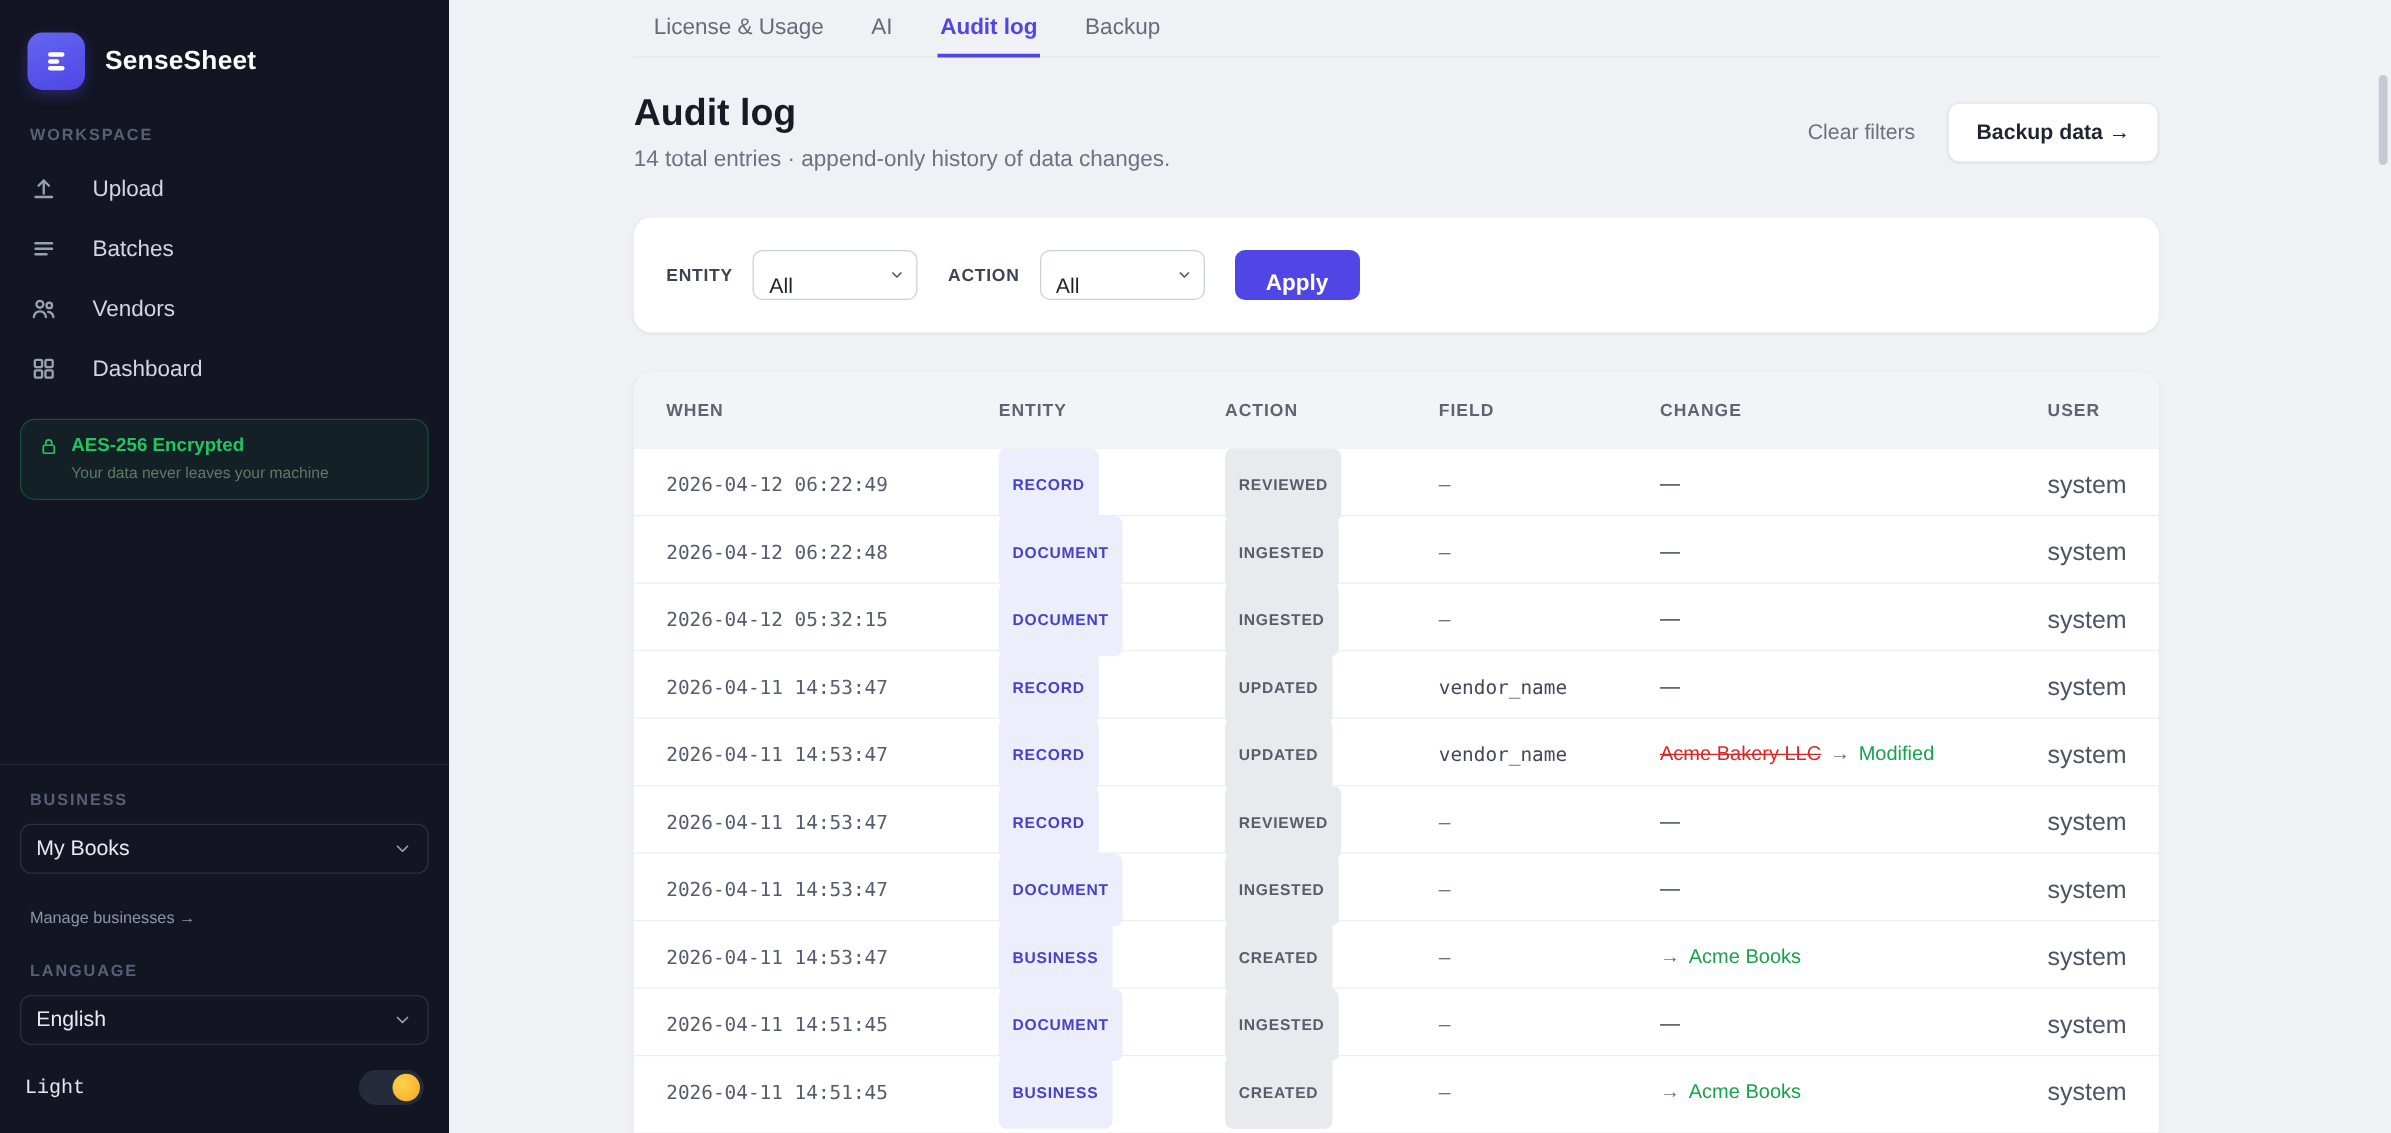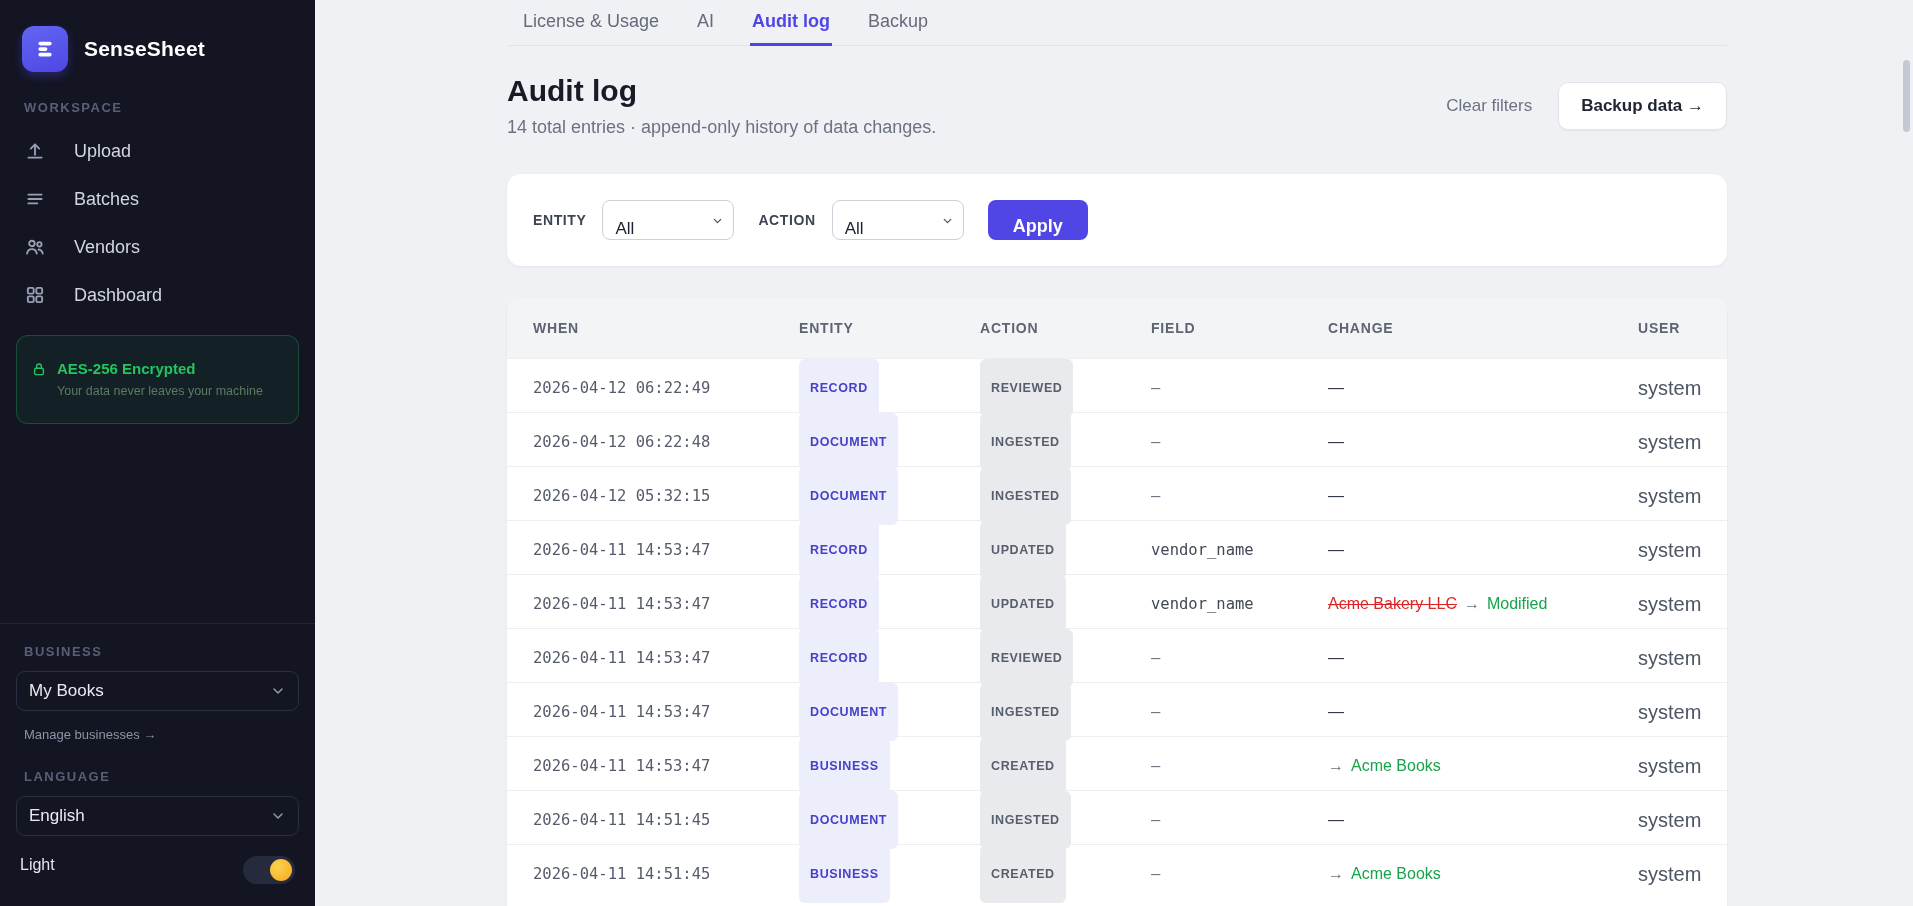--- a/index.html
+++ b/index.html
@@ -6,21 +6,21 @@
   html,body { width:1913px; height:906px; overflow:hidden; }
   body {
     font-family:"Liberation Sans", sans-serif;
     background:#f0f1f5;
     color:#1f2430;
     position:relative;
   }
 
   
   .sidebar {
-    position:fixed; left:0; top:0; width:315px; height:906px;
+    position:fixed; left:0; top:0; width:359px; height:906px;
     background:#131523; color:#c9cdd9;
     display:flex; flex-direction:column; z-index:5;
   }
   .brand-row { display:flex; align-items:center; gap:16px; padding:26px 22px 28px; cursor:pointer; }
   .logo {
     width:46px; height:46px; border-radius:12px;
     background:linear-gradient(160deg,#6366f1,#4f46e5);
     display:flex; align-items:center; justify-content:center;
     box-shadow:0 4px 10px rgba(79,70,229,.35);
   }
@@ -44,43 +44,43 @@
     background:#221d44; border-radius:0 12px 12px 0;
     color:#ffffff; font-weight:600;
   }
   .settings-item .nav-icon { color:#cfcbff; }
   .settings-item::before {
     content:""; position:absolute; left:0; top:0; bottom:0; width:4px;
     background:#4f46e5; border-radius:0 2px 2px 0;
   }
 
   .enc-badge {
-    margin:16px 16px 0; padding:24px 14px;
+    margin:16px 16px 0; padding:12px 14px;
     background:rgba(34,197,94,.07);
     border:1px solid rgba(34,197,94,.28);
     border-radius:12px;
     display:flex; gap:10px; align-items:flex-start;
   }
   .enc-icon { width:16px; height:16px; color:#22c55e; flex:0 0 16px; margin-top:1px; }
   .enc-title { color:#22c55e; font-size:15px; font-weight:700; margin-bottom:4px; }
   .enc-sub { color:#5b7a63; font-size:12.5px; }
 
   .sidebar-bottom { margin-top:auto; border-top:1px solid #232635; padding:20px 0 22px; }
   .side-select {
     margin:10px 16px 0; height:40px; border:1px solid #2b2f42; border-radius:9px;
     display:flex; align-items:center; justify-content:space-between;
     padding:0 12px; color:#e8eaf0; font-size:17px; cursor:pointer; background:transparent;
   }
   .side-select .sicon { width:16px; height:16px; color:#9aa0b4; }
   .manage-link {
-    display:inline-block; margin:16px 24px 0; font-size:13px; color:#8d93a8; cursor:pointer;
+    display:inline-block; margin:27px 24px 0; font-size:13px; color:#8d93a8; cursor:pointer;
   }
   .lang-gap { margin-top:26px; }
   .theme-row {
-    margin:20px 20px 0; display:flex; align-items:flex-start; justify-content:space-between;
+    margin:20px 20px 0; display:flex; align-items:center; justify-content:space-between;font-family:Liberation Mono, monospace;
   }
   .theme-label { font-size:16px; color:#e5e7ec; }
   .toggle {
     width:52px; height:28px; border-radius:999px; background:#262a3d;
     position:relative; cursor:pointer;
   }
   .toggle .knob {
     position:absolute; right:3px; top:3px; width:22px; height:22px; border-radius:50%;
     background:radial-gradient(circle at 35% 35%, #fcd34d, #f5a623);
   }

